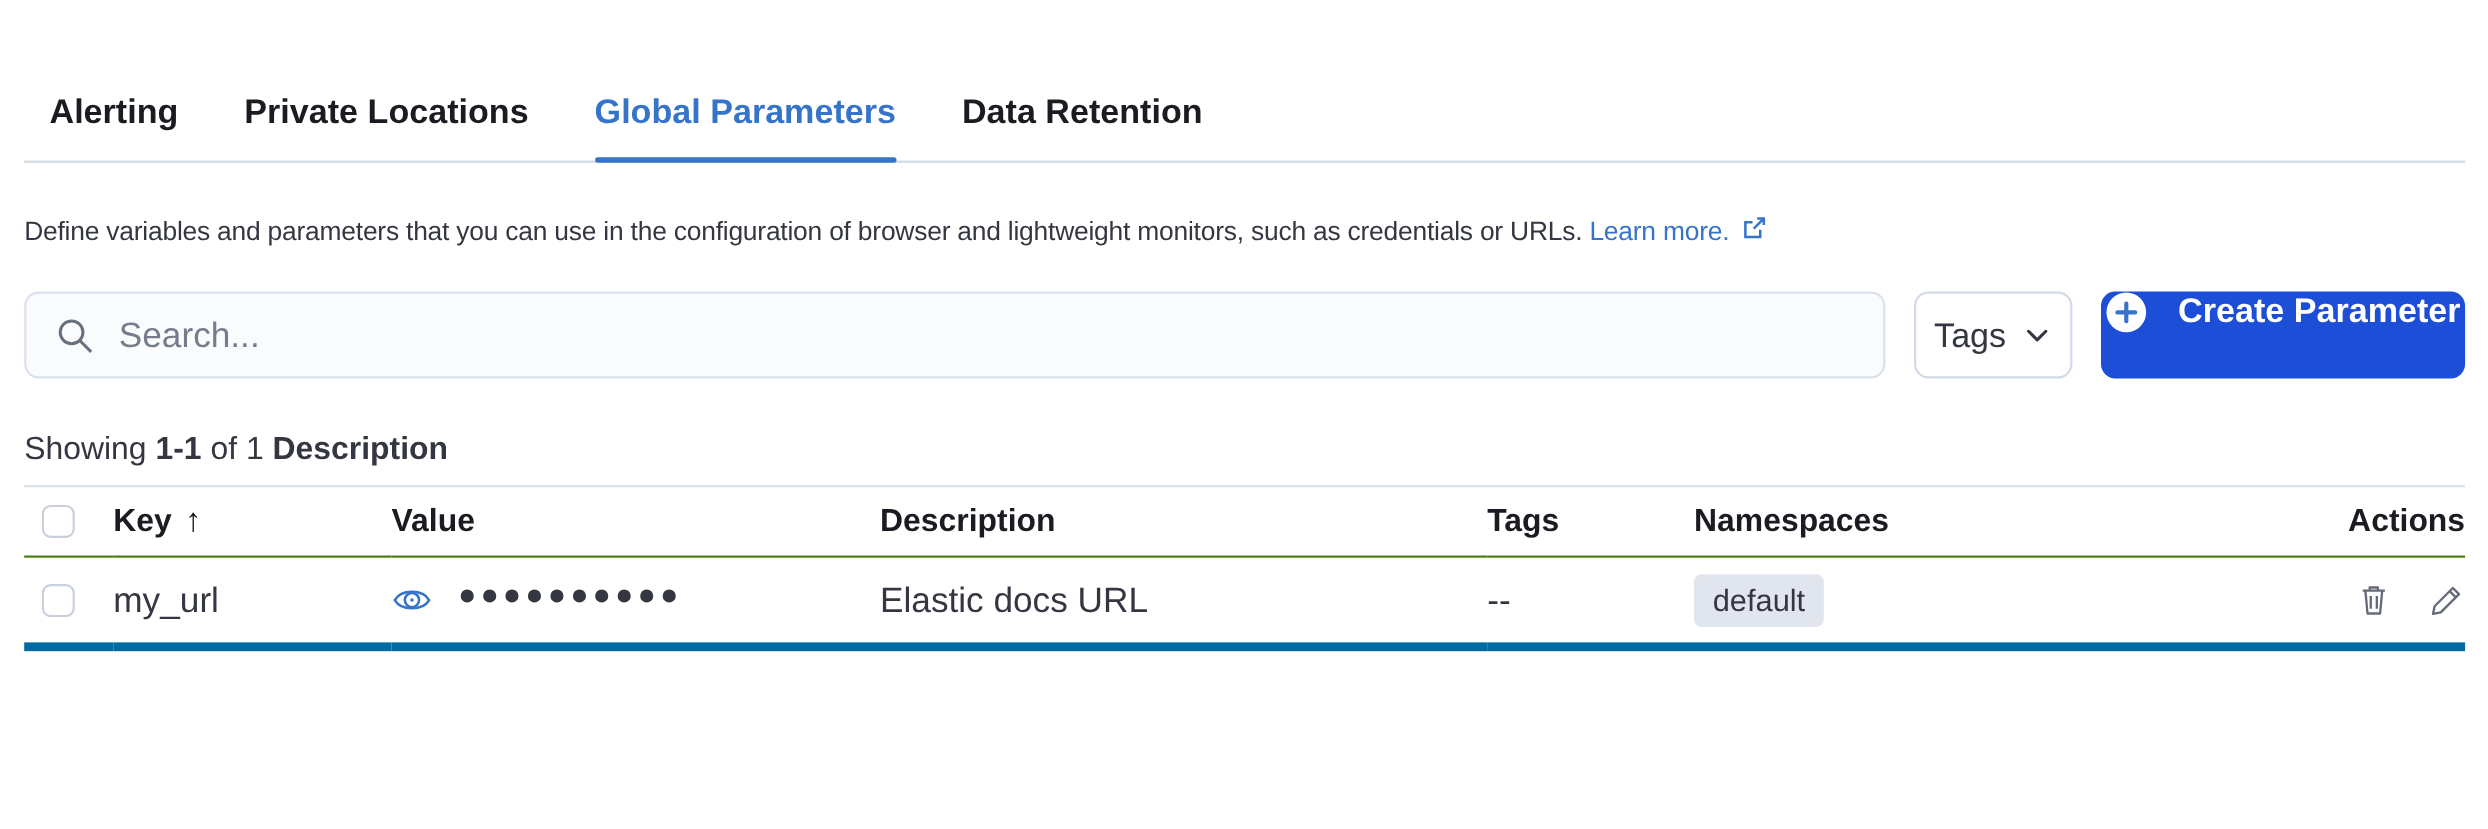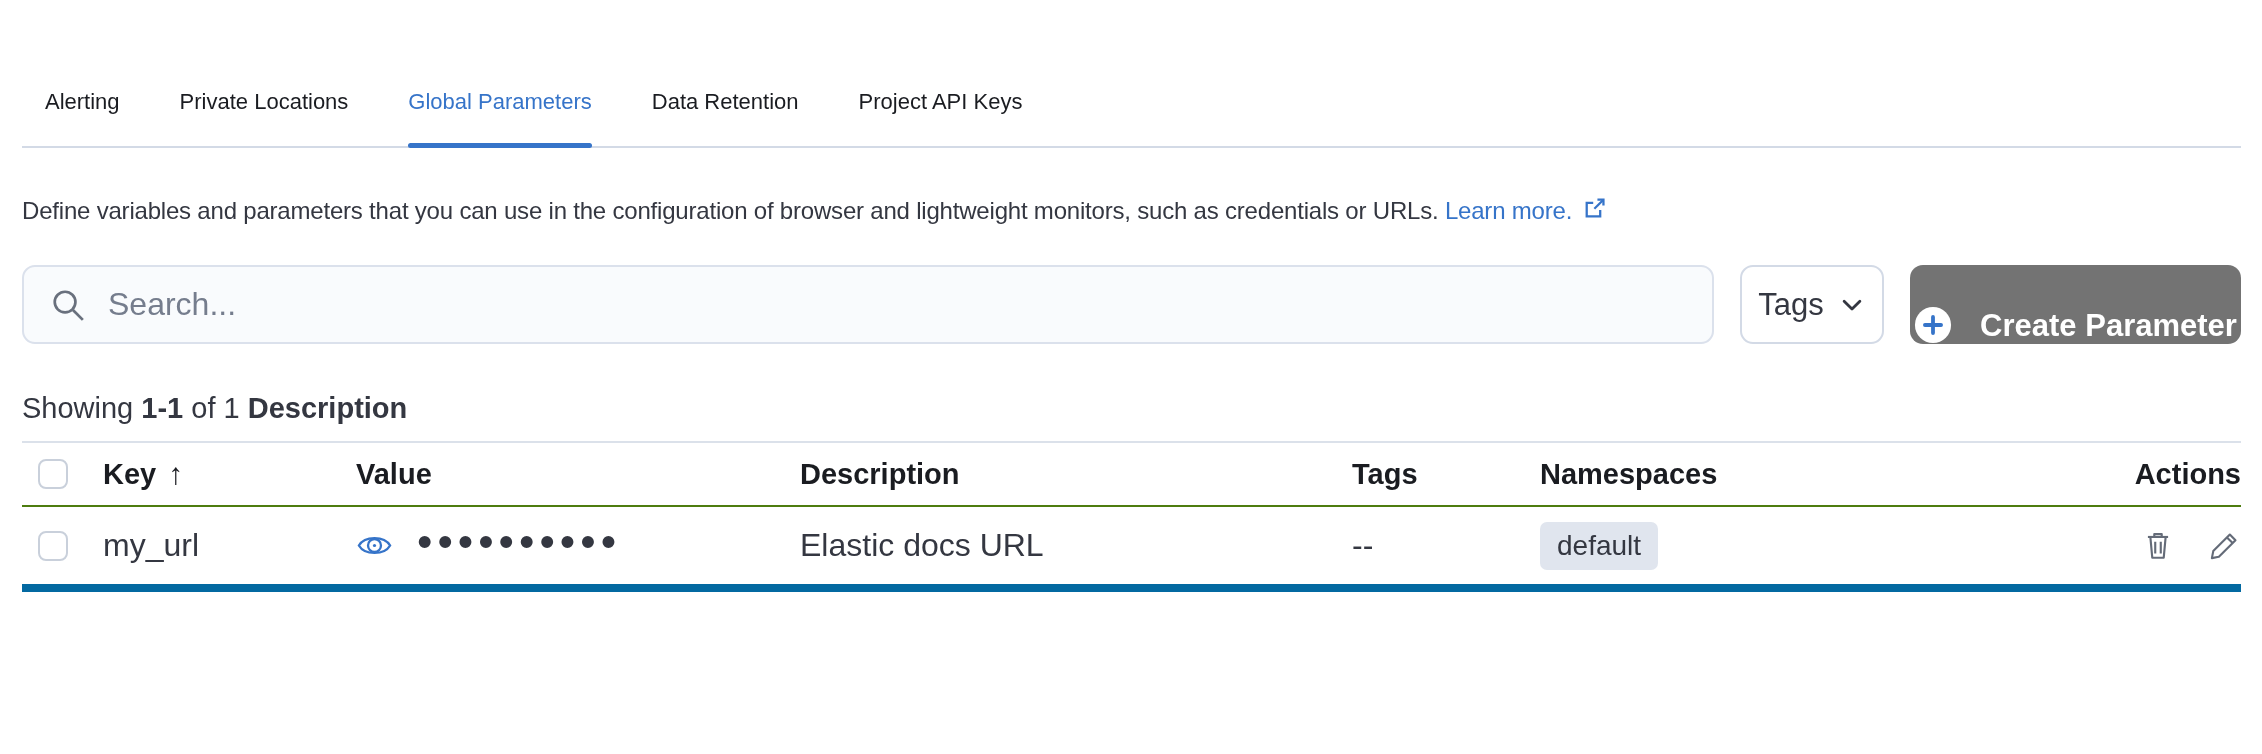--- a/index.html
+++ b/index.html
@@ -19,21 +19,21 @@
   }
 
   
   .tabs {
     display: flex; gap: 60px;
     margin-top: 84px; padding-left: 23px;
     border-bottom: 2px solid #d3dae6;
   }
   .tab {
     position: relative; cursor: pointer;
-    font-size: 22px; line-height: 36px; font-weight: 400;
+    font-size: 31px; line-height: 36px; font-weight: 700;
     color: #1a1c21; padding-bottom: 26px; white-space: nowrap;
   }
   .tab.active { color: #3674c9; }
   .tab.active::after {
     content: ""; position: absolute; left: 0; right: 0; bottom: -2px;
     height: 5px; background: #3674c9; border-radius: 3px;
   }
 
   
   .description {
@@ -59,22 +59,22 @@
   .search-box input::placeholder { color: #757d8d; opacity: 1; }
   .tags-button {
     width: 144px; height: 79px; flex: none;
     display: flex; align-items: center; justify-content: center; gap: 14px;
     background: #fff; border: 2px solid #d3dae6; border-radius: 13px;
     font-family: "Liberation Sans", sans-serif;
     font-size: 31px; color: #343741; cursor: pointer;
   }
   .create-button {
     width: 331px; height: 79px; flex: none;
-    display: flex; align-items: flex-end; justify-content: center; gap: 28px;
-    background: #737373; border: none; border-radius: 13px;
+    display: flex; align-items: flex-start; justify-content: center; gap: 28px;
+    background: #1d4ed8; border: none; border-radius: 13px;
     font-family: "Liberation Sans", sans-serif;
     font-size: 31px; font-weight: 600; color: #fff; cursor: pointer;
   }
 
   
   .summary { margin-top: 48px; font-size: 29px; color: #343741; }
   .summary b { font-weight: 700; }
 
   
   table.params { width: 100%; border-collapse: collapse; margin-top: 16px; table-layout: fixed; }
@@ -116,21 +116,20 @@
 <body>
 
 <div class="page">
 
 
   <div class="tabs">
     <div class="tab">Alerting</div>
     <div class="tab">Private Locations</div>
     <div class="tab active">Global Parameters</div>
     <div class="tab">Data Retention</div>
-    <div class="tab">Project API Keys</div>
   </div>
 
   <p class="description"><span>Define variables and parameters that you can use in the configuration of browser and lightweight monitors, such as credentials or URLs.</span>
     <a class="learn-more" href="#"><span>Learn more.</span><span class="ext-icon"><svg width="26" height="26" viewBox="0 0 16 16" fill="none" stroke="#3674c9" stroke-width="1.4">
             <path d="M9.5 2.8h3.7v3.7"></path>
             <path d="M13 3.1 7.6 8.5"></path>
             <path d="M11.2 9.2v4H2.9V4.9h4"></path>
           </svg></span></a>
   </p>
 

